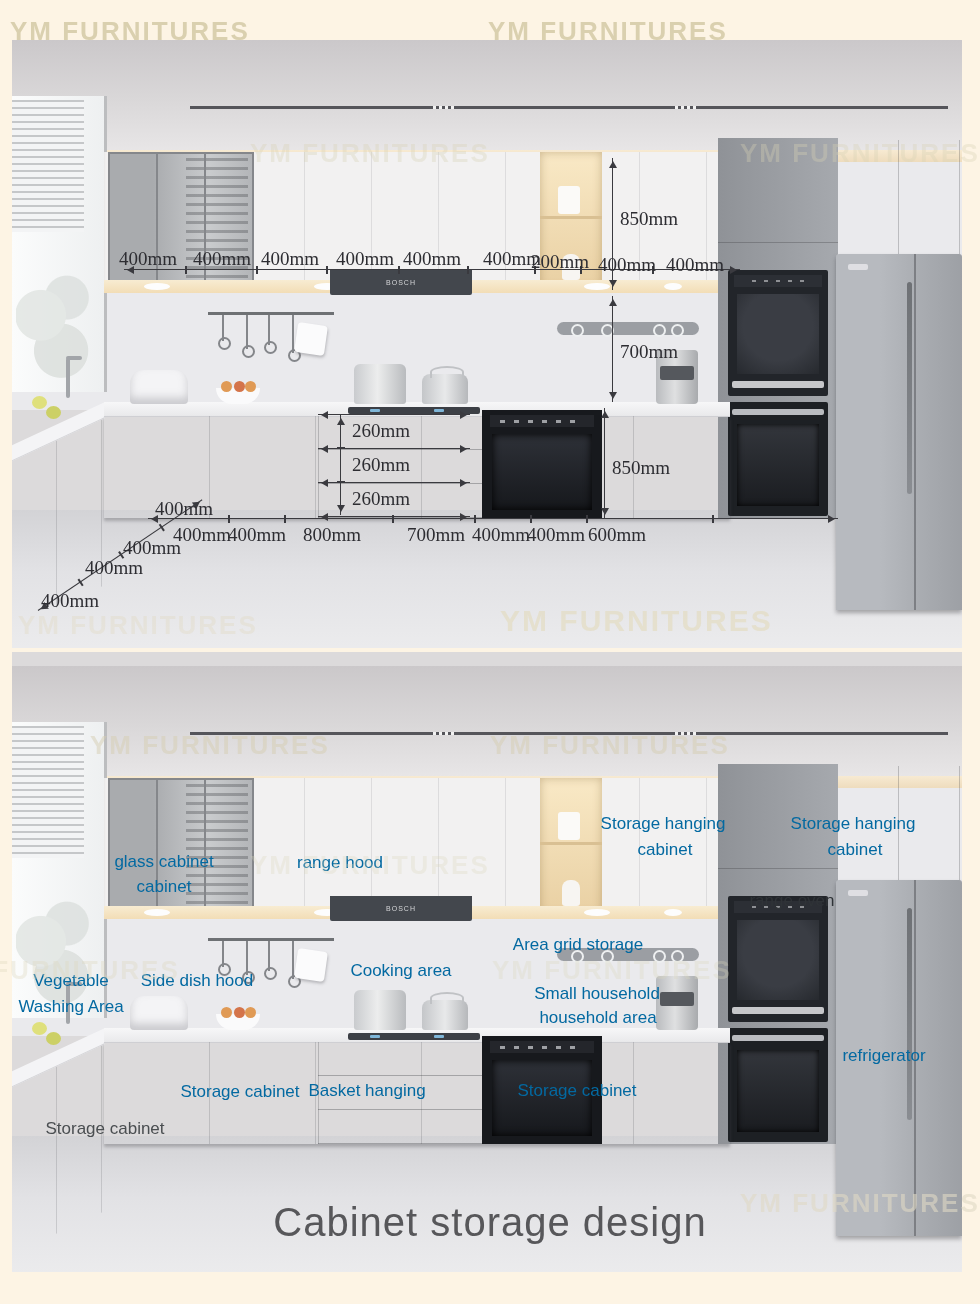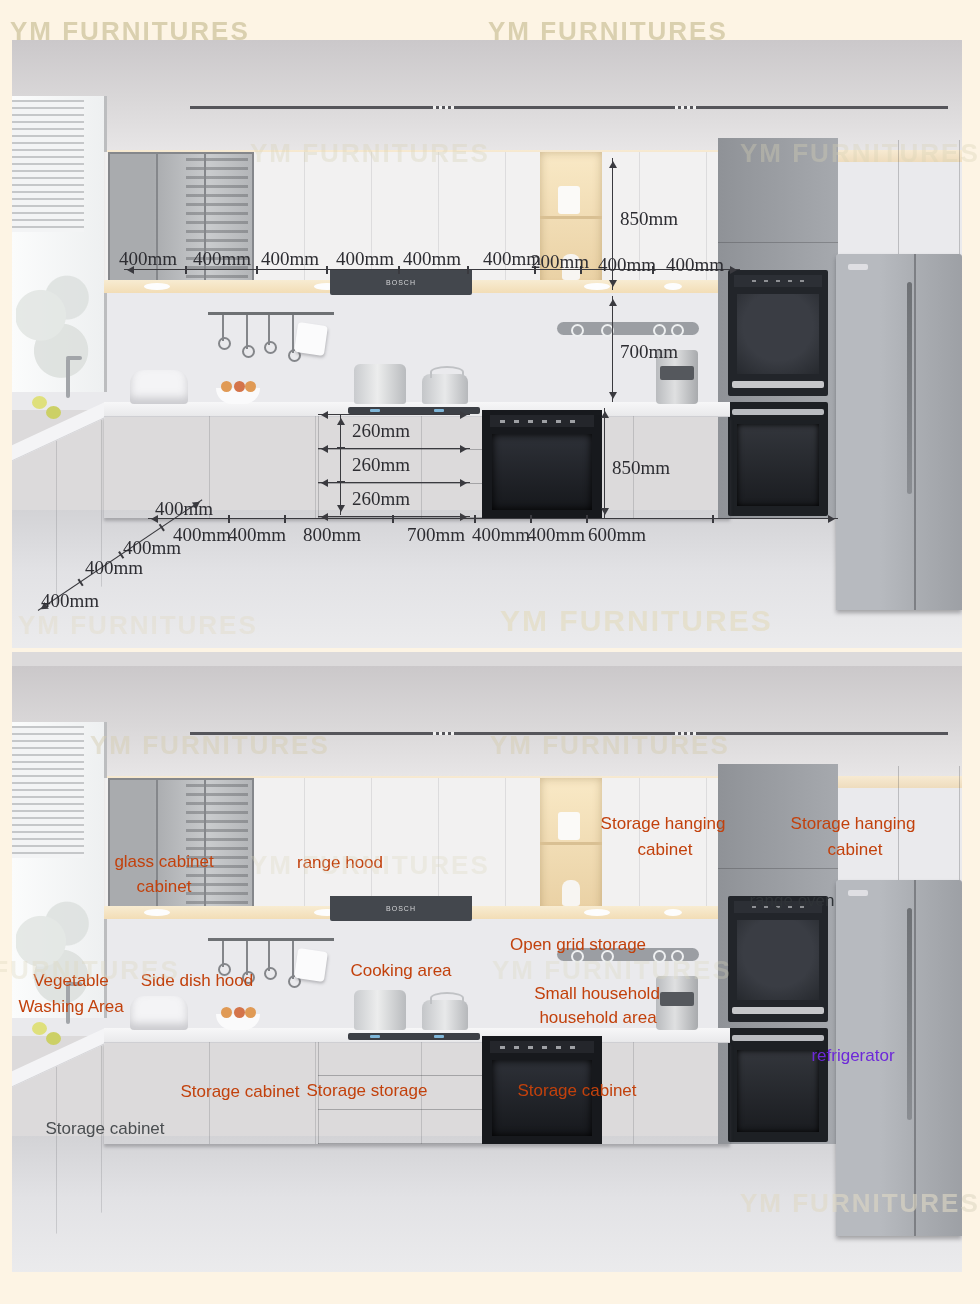--- a/index.html
+++ b/index.html
@@ -119,21 +119,21 @@
   .coffee i{position:absolute;left:4px;top:16px;right:4px;height:14px;background:#55585d;border-radius:2px}
   .faucet{position:absolute;left:54px;top:318px;width:4px;height:40px;background:#a2a5a9;border-radius:2px}
   .faucet i{position:absolute;left:0;top:-2px;width:16px;height:4px;background:#a2a5a9;border-radius:2px}
   .lemon{position:absolute;width:15px;height:13px;border-radius:50%;background:#dfe07c}
   .lemon.l2{background:#ccd066}
 
   
   .dim{position:absolute;font-family:"Liberation Serif",serif;font-size:19px;color:#2d2d32;
     transform:translateX(-50%);white-space:nowrap}
   .dimL{position:absolute;font-family:"Liberation Serif",serif;font-size:19px;color:#2d2d32;white-space:nowrap}
-  .lab{position:absolute;font-size:17px;color:#c2410c;transform:translateX(-50%);white-space:nowrap}
+  .lab{position:absolute;font-size:17px;color:#0369a1;transform:translateX(-50%);white-space:nowrap}
   .title{position:absolute;font-size:40px;color:#57575a;transform:translateX(-50%);white-space:nowrap;letter-spacing:1px}
   .dimh{position:absolute;height:0;border-top:1.5px solid #3a3a3f}
   .dimh::before{content:"";position:absolute;left:-1px;top:-4.5px;border:4px solid transparent;border-right:7px solid #3a3a3f}
   .dimh::after{content:"";position:absolute;right:-1px;top:-4.5px;border:4px solid transparent;border-left:7px solid #3a3a3f}
   .dimh i{position:absolute;top:-4px;width:1.5px;height:8px;background:#3a3a3f}
   .dimv{position:absolute;width:0;border-left:1.5px solid #3a3a3f}
   .dimv::before{content:"";position:absolute;top:-1px;left:-4.5px;border:4px solid transparent;border-bottom:7px solid #3a3a3f}
   .dimv::after{content:"";position:absolute;bottom:-1px;left:-4.5px;border:4px solid transparent;border-top:7px solid #3a3a3f}
   .dimv i{position:absolute;left:-4px;height:1.5px;width:8px;background:#3a3a3f}
   .wm{position:absolute;font-family:Liberation Sans, sans-serif;font-weight:bold;font-size:26px;
@@ -425,33 +425,34 @@
   </div>
 
   <span class="lab" style="left:152px;top:200px">glass cabinet</span>
   <span class="lab" style="left:152px;top:225px">cabinet</span>
   <span class="lab" style="left:328px;top:201px">range hood</span>
   <span class="lab" style="left:651px;top:162px">Storage hanging</span>
   <span class="lab" style="left:653px;top:188px">cabinet</span>
   <span class="lab" style="left:841px;top:162px">Storage hanging</span>
   <span class="lab" style="left:843px;top:188px">cabinet</span>
   <span class="lab" style="left:780px;top:239px;color:#2f3337">range oven</span>
-  <span class="lab" style="left:566px;top:283px">Open grid storage</span>
+  <span class="lab" style="left:566px;top:283px">Area grid storage</span>
   <span class="lab" style="left:389px;top:309px">Cooking area</span>
   <span class="lab" style="left:585px;top:332px">Small household</span>
   <span class="lab" style="left:586px;top:356px">household area</span>
   <span class="lab" style="left:59px;top:319px">Vegetable</span>
   <span class="lab" style="left:59px;top:345px">Washing Area</span>
   <span class="lab" style="left:185px;top:319px">Side dish hood</span>
   <span class="lab" style="left:228px;top:430px">Storage cabinet</span>
-  <span class="lab" style="left:355px;top:429px">Storage storage</span>
+  <span class="lab" style="left:355px;top:429px">Basket hanging</span>
   <span class="lab" style="left:565px;top:429px">Storage cabinet</span>
   <span class="lab" style="left:93px;top:467px;color:#4a4e51">Storage cabinet</span>
-  <span class="lab" style="left:841px;top:394px;color:#6d28d9">refrigerator</span>
-
+  <span class="lab" style="left:872px;top:394px;color:#0369a1">refrigerator</span>
+
+  <span class="title" style="left:478px;top:548px">Cabinet storage design</span>
 </div>
 
 <span class="wm" style="left:10px;top:16px;color:rgba(203,193,152,.7)">YM FURNITURES</span>
 <span class="wm" style="left:488px;top:16px;color:rgba(203,193,152,.7)">YM FURNITURES</span>
 <span class="wm" style="left:250px;top:138px;color:rgba(215,208,180,.35)">YM FURNITURES</span>
 <span class="wm" style="left:740px;top:138px;color:rgba(215,208,180,.35)">YM FURNITURES</span>
 <span class="wm" style="left:18px;top:610px;color:rgba(225,218,196,.4)">YM FURNITURES</span>
 <span class="wm" style="left:500px;top:604px;font-size:30px;color:rgba(228,221,199,.8)">YM FURNITURES</span>
 <span class="wm" style="left:90px;top:730px;color:rgba(214,206,178,.5)">YM FURNITURES</span>
 <span class="wm" style="left:490px;top:730px;color:rgba(214,206,178,.5)">YM FURNITURES</span>

